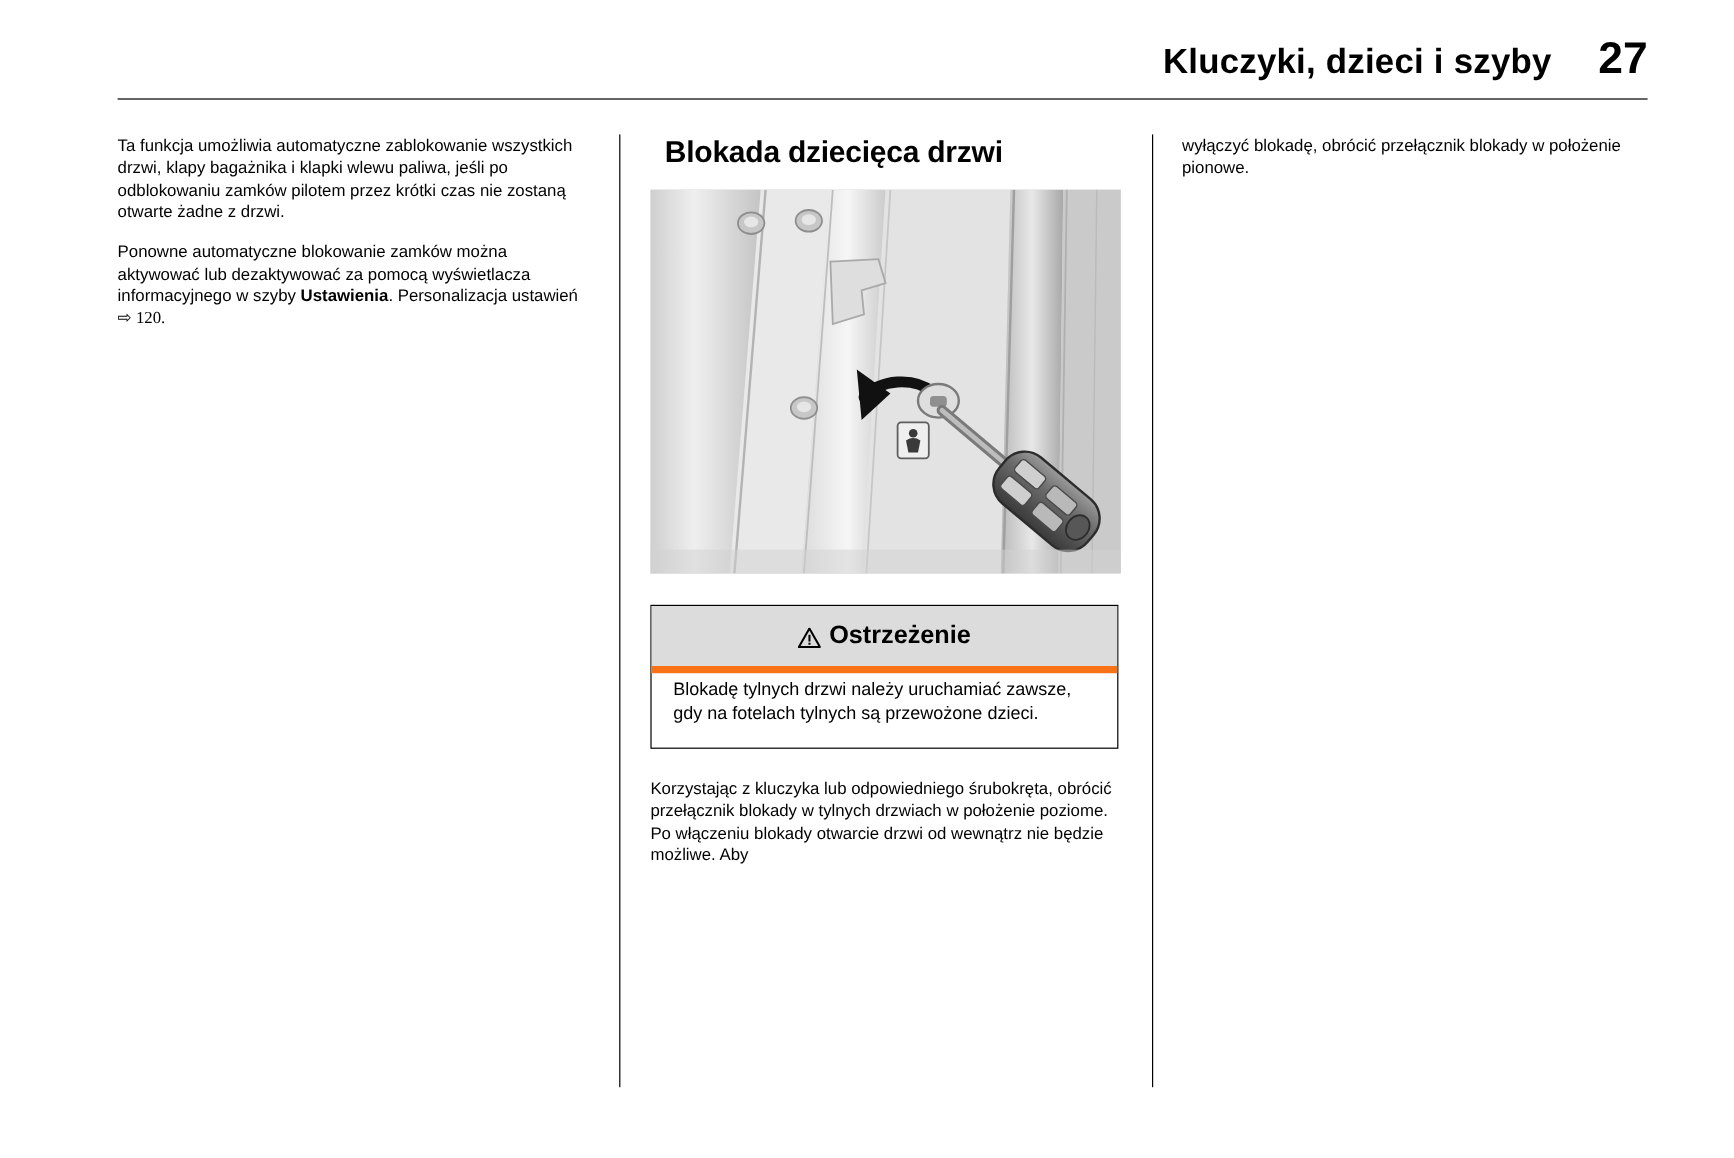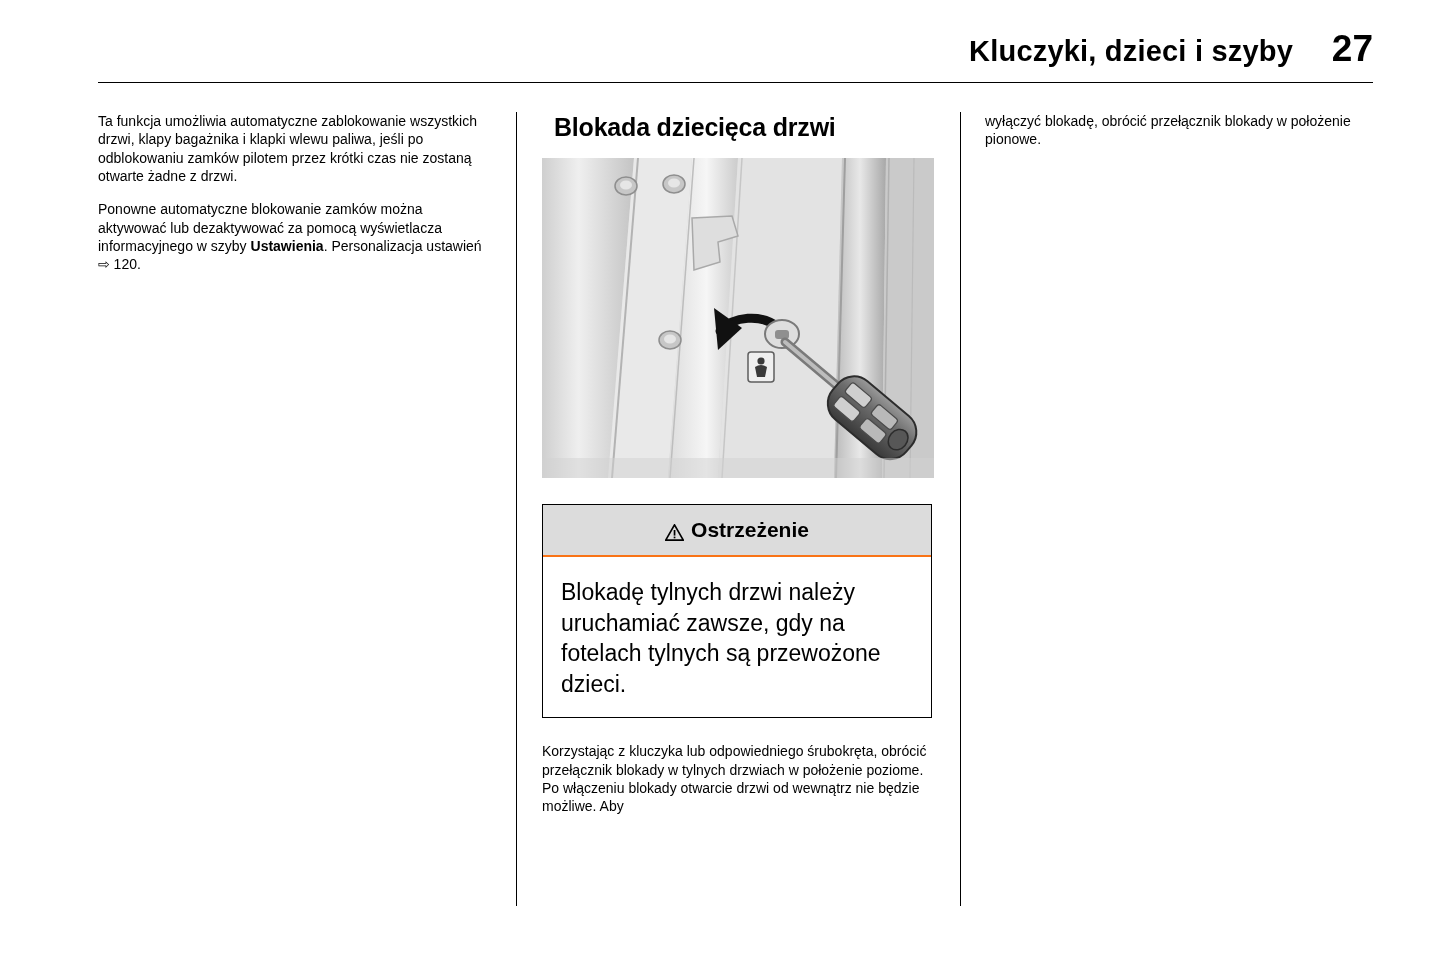--- a/index.html
+++ b/index.html
@@ -81,21 +81,21 @@
     margin: 0 0 16px 12px;
     letter-spacing: -0.2px;
   }
   p.body {
     font-size: 14px;
     line-height: 1.31;
     margin: 0 0 15px 0;
   }
   p.body:last-child { margin-bottom: 0; }
   .b { font-weight: bold; }
-  .arrow { font-family: Liberation Sans, sans-serif; }
+  .arrow { font-family: Liberation Serif, serif; }
 
   
   .figure {
     position: relative;
     width: 392px;
     height: 320px;
     margin: 0 0 26px 0;
     background: #d8d8d8;
     overflow: hidden;
   }
@@ -103,39 +103,39 @@
 
   
   .warnbox {
     width: 390px;
     border: 1px solid #000;
     box-sizing: border-box;
     margin-bottom: 24px;
   }
   .warnbox-head {
     background: #dcdcdc;
-    border-bottom: 2px solid #f97316;
+    border-bottom: 6px solid #f97316;
     text-align: center;
     padding: 13px 0 13px 0;
     font-size: 21px;
     font-weight: bold;
     display: flex;
     align-items: center;
     justify-content: center;
     gap: 7px;
   }
   .warn-tri {
     display: inline-block;
     width: 19px;
     height: 17px;
     position: relative;
   }
   .warnbox-body {
-    padding: 20px 18px 18px 18px;
-    font-size: 23px;
+    padding: 4px 18px 18px 18px;
+    font-size: 15px;
     line-height: 1.33;
   }
 </style>
 </head>
 <body>
 
 <div class="page">
 
   <div class="header">
     <div class="header-title">Kluczyki, dzieci i szyby</div>

